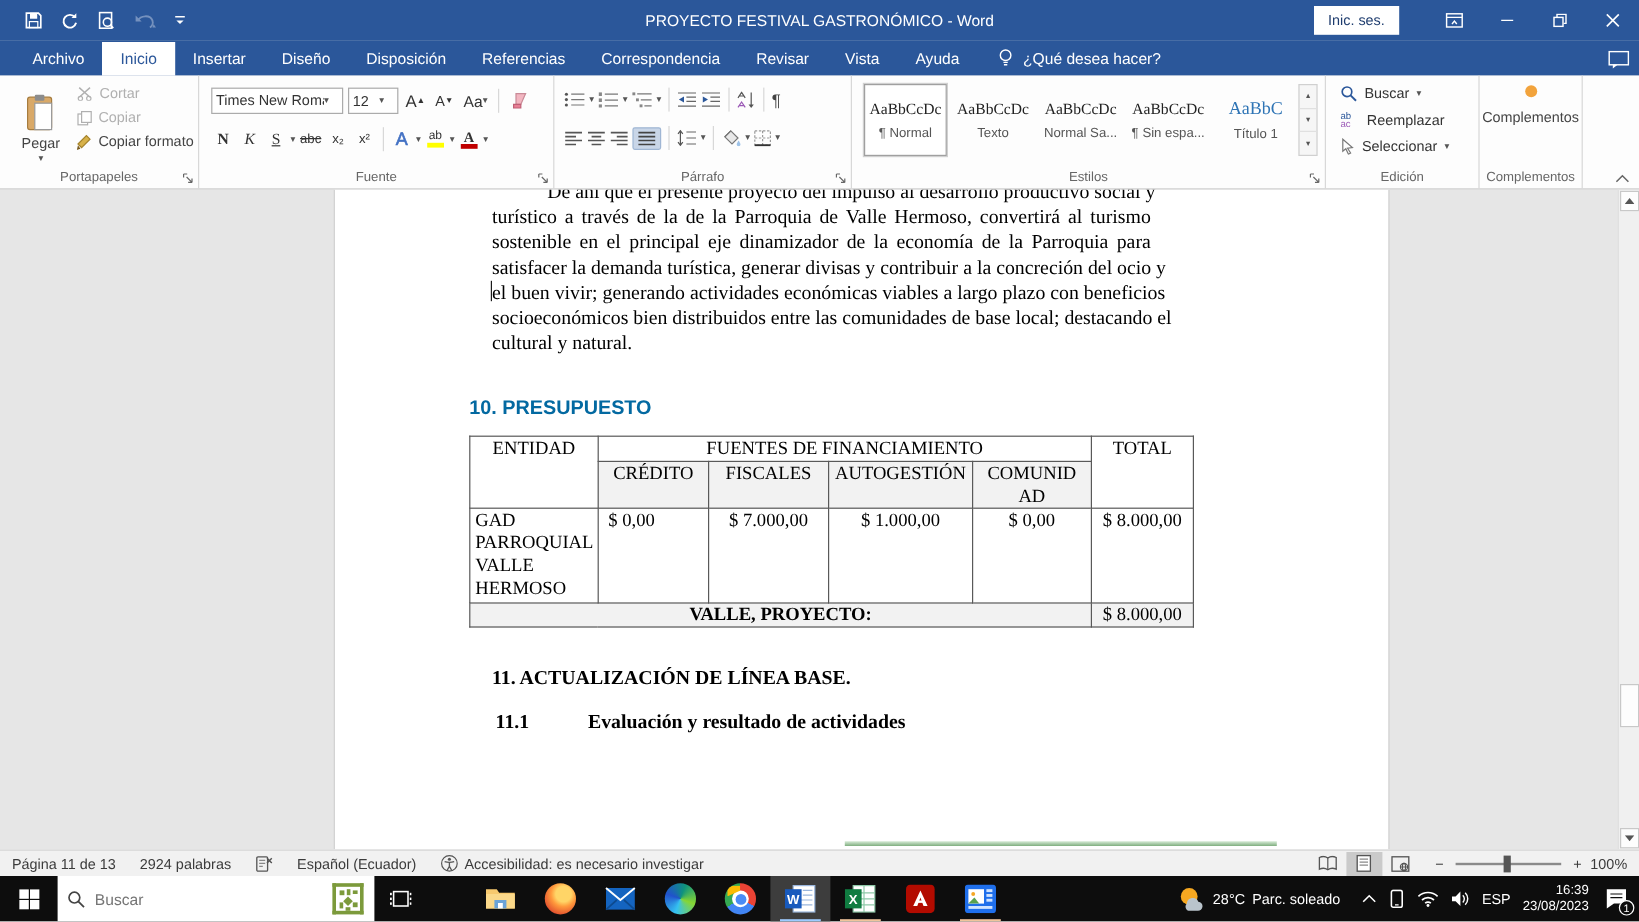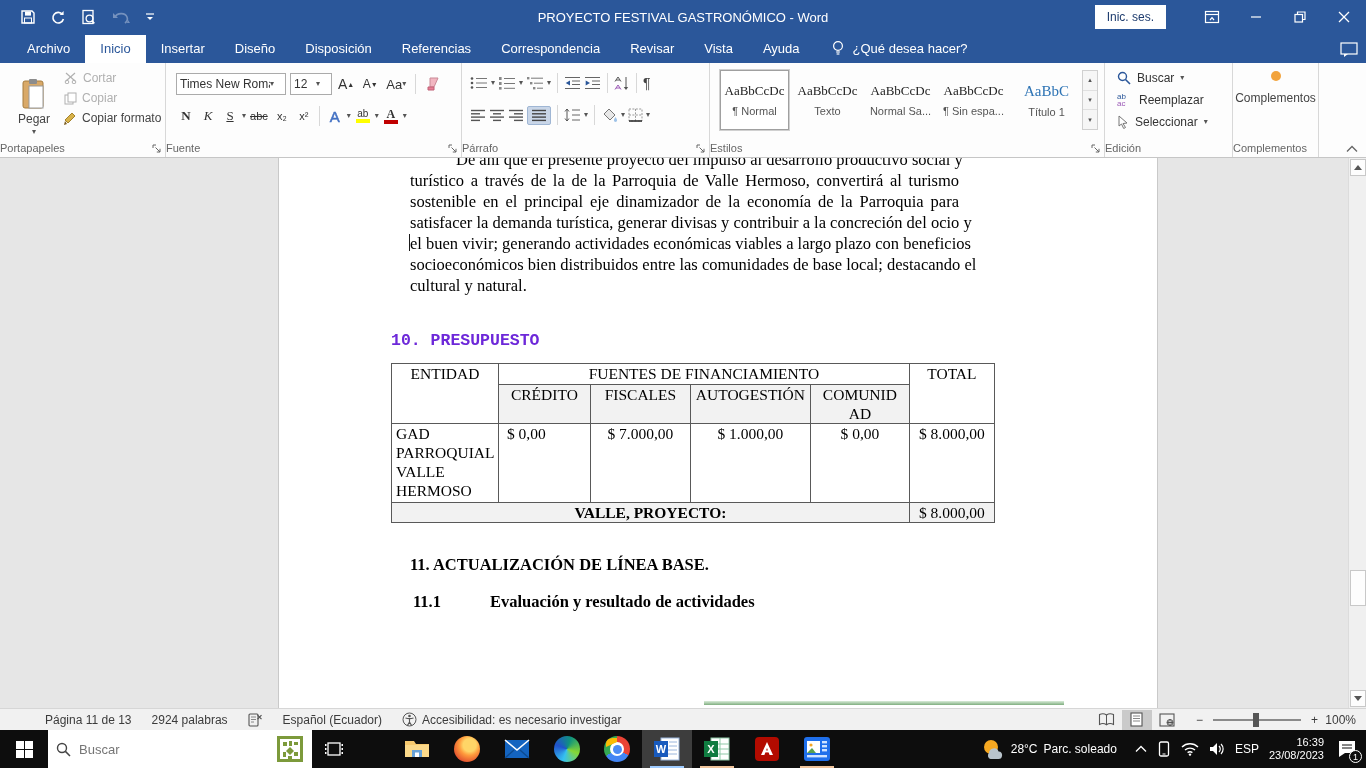--- a/index.html
+++ b/index.html
@@ -19,21 +19,21 @@
   
   .tabrow { position:absolute; left:0; top:34px; width:1366px; height:29px; background:#2b579a; display:flex; align-items:flex-end; }
   .rtab { color:#fff; font-size:13px; padding:6px 15px 7px 15px; cursor:default; }
   .rtab.active { background:#fff; color:#2b579a; }
   .tellme { display:flex; align-items:center; gap:8px; color:#fff; font-size:13px; padding:0 10px 7px 16px; }
   .feedback { position:absolute; right:8px; bottom:5px; }
 
   
   .ribbon { position:absolute; left:0; top:63px; width:1366px; height:95px; background:#fdfdfd; border-bottom:1px solid #c6c6c6; font-size:12px; color:#444; }
   .grp { position:absolute; top:0; bottom:0; border-right:1px solid #d8d8d8; }
-  .grp-label { position:absolute; bottom:3px; left:0; right:0; font-size:11px; color:#666; }
+  .grp-label { position:absolute; bottom:3px; left:0; right:0; text-align:center; font-size:11px; color:#666; }
   .launcher { position:absolute; right:3px; bottom:3px; width:12px; height:12px; display:flex; align-items:center; justify-content:center; }
   .ddown { font-size:8px; color:#555; line-height:1; }
   .btn { display:inline-flex; align-items:center; justify-content:center; border-radius:2px; cursor:default; }
   .sel { background:#c9d6e8; border:1px solid #9fb6d4; }
   .grayed { color:#b0b0b0; }
 
   
   .paste-big { position:absolute; left:8px; top:6px; width:52px; height:76px; display:flex; flex-direction:column; align-items:center; gap:2px; }
   .paste-big span.lbl { font-size:12px; color:#444; }
   .clip-col { position:absolute; left:64px; top:8px; display:flex; flex-direction:column; gap:6px; }
@@ -71,41 +71,41 @@
   .collapse-chev { position:absolute; right:8px; bottom:4px; color:#666; }
 
   
   .docarea { position:absolute; left:0; top:158px; width:1366px; height:550px; background:#e6e6e6; overflow:hidden; }
   .page { position:absolute; left:278px; top:0; width:880px; height:550px; background:#fff; border-left:1px solid #c9c9c9; border-right:1px solid #c9c9c9; overflow:hidden; }
   .para { position:absolute; left:131px; top:-9px; width:549px; font-family:"Liberation Serif","DejaVu Serif",serif; font-size:16.5px; line-height:21px; color:#000; }
   .pline { text-align:justify; text-align-last:justify; white-space:nowrap; }
   .pline.first { padding-left:46px; }
   .pline.last { text-align-last:left; white-space:normal; }
   .caret { position:absolute; left:130px; top:76px; width:1px; height:17px; background:#1a1a1a; }
-  .h10 { position:absolute; left:112px; top:173px; font-family:Liberation Mono, monospace; font-weight:bold; font-size:16.5px; color:#6d28d9; }
+  .h10 { position:absolute; left:112px; top:173px; font-family:Liberation Sans, sans-serif; font-weight:bold; font-size:16.5px; color:#0369a1; }
   .h11 { position:absolute; left:131px; top:397px; font-family:"Liberation Serif",serif; font-weight:bold; font-size:16.5px; }
   .h111 { position:absolute; left:134px; top:434px; font-family:"Liberation Serif",serif; font-weight:bold; font-size:16.5px; display:flex; }
   .h111 .t2 { margin-left:49px; }
   .greenline { position:absolute; left:425px; top:543px; width:360px; height:4px; background:linear-gradient(#d9ecd9,#7fae7f); }
 
   table.budget { position:absolute; left:112px; top:205px; border-collapse:collapse; font-family:"Liberation Serif",serif; font-size:15.5px; color:#000; table-layout:fixed; }
   table.budget td, table.budget th { border:1px solid #595959; padding:0 4px; vertical-align:top; line-height:19px; }
   table.budget th { font-weight:normal; text-align:center; }
   .shade { background:#f2f2f2; }
   .cell-c { text-align:center; }
   .cell-l { text-align:left; }
   .brk { display:inline-block; width:84px; word-break:break-all; }
 
   
   .vscroll { position:absolute; right:0; top:0; width:18px; height:550px; background:#f0f0f0; border-left:1px solid #dcdcdc; }
   .sbtn { position:absolute; left:1px; width:16px; height:17px; background:#fdfdfd; border:1px solid #c8c8c8; display:flex; align-items:center; justify-content:center; font-size:7px; color:#555; }
   .sthumb { position:absolute; left:1px; top:412px; width:16px; height:36px; background:#fdfdfd; border:1px solid #c8c8c8; }
 
   
-  .statusbar { position:absolute; left:0; top:708px; width:1366px; height:22px; background:#f1f1f1; border-top:1px solid #d6d6d6; display:flex; align-items:center; font-size:12px; color:#3b3b3b;padding-left:35px; }
+  .statusbar { position:absolute; left:0; top:708px; width:1366px; height:22px; background:#f1f1f1; border-top:1px solid #d6d6d6; display:flex; align-items:center; font-size:12px; color:#3b3b3b; }
   .sb-item { padding:0 10px; display:flex; align-items:center; gap:5px; height:100%; }
   .sb-right { position:absolute; right:4px; display:flex; align-items:center; height:100%; }
   .viewbtn { width:30px; height:20px; display:flex; align-items:center; justify-content:center; }
   .viewbtn.selected { background:#cacaca; }
   .zoomtrack { width:88px; height:2px; background:#8a8a8a; margin:0 8px; position:relative; }
   .zoomthumb { position:absolute; left:40px; top:-6px; width:6px; height:14px; background:#555; }
   .zoomlabel { width:42px; text-align:right; padding-right:6px; }
 
   
   .taskbar { position:absolute; left:0; top:730px; width:1366px; height:38px; background:#0d0d0d; display:flex; align-items:center; color:#fff; }

